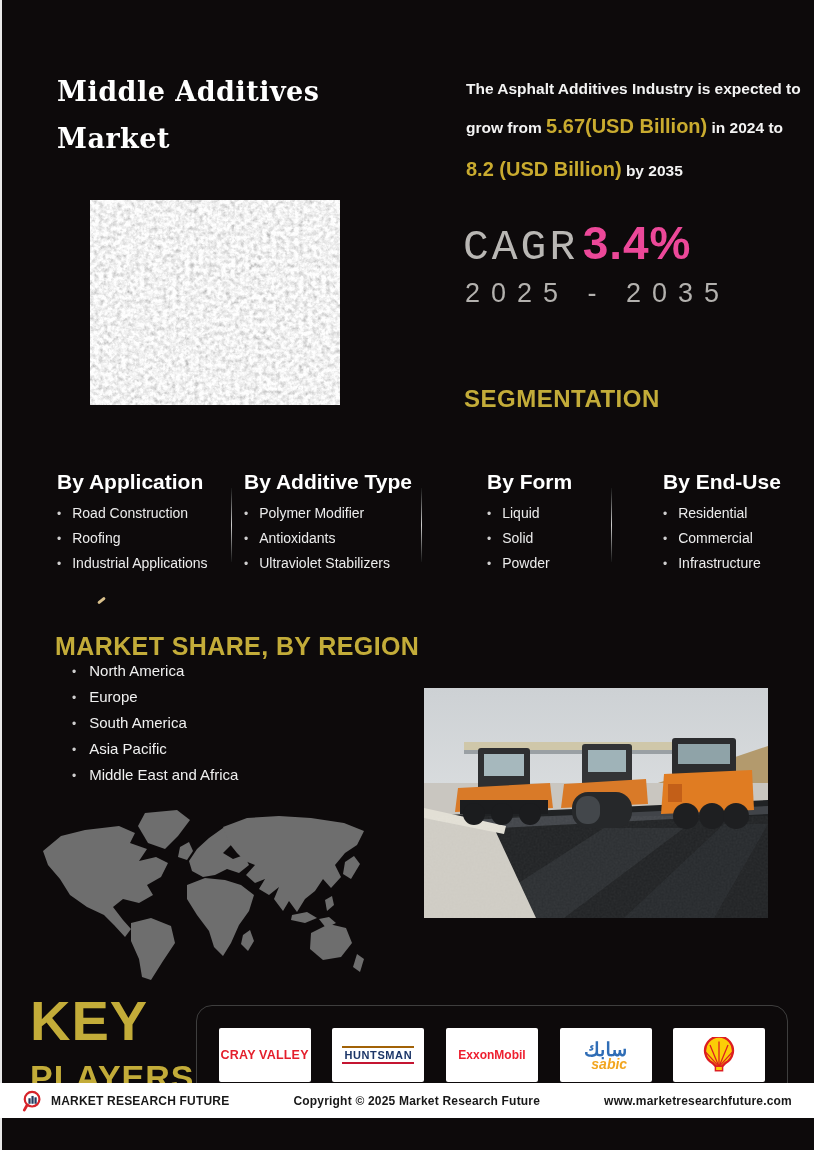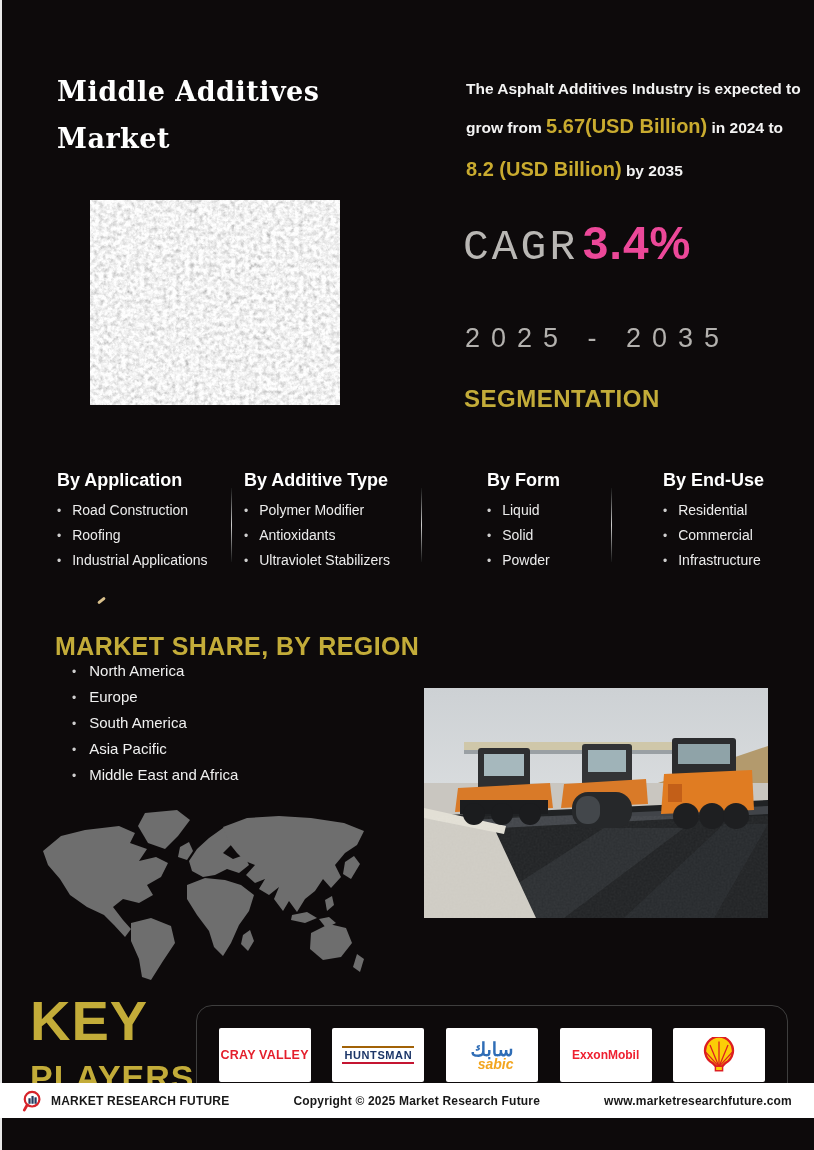--- a/index.html
+++ b/index.html
@@ -25,27 +25,27 @@
   .summary .gold{color:#c9ab2f;font-size:20px;}
 
   
   .asphalt-img{left:90px;top:200px;width:250px;height:205px;}
   .asphalt-img svg{display:block;}
 
   
   .cagr-line{left:463px;top:216px;color:#b9b7b4;white-space:nowrap;}
   .cagr-word{font-family:Liberation Mono, monospace;font-size:43px;letter-spacing:3px;}
   .cagr-val{font-family:"Liberation Sans", sans-serif;font-weight:bold;font-size:46px;letter-spacing:1px;color:#ec4899;}
-  .cagr-period{left:465px;top:278px;font-size:27px;letter-spacing:11px;color:#b3b1ae;margin-top:45px;}
+  .cagr-period{left:465px;top:278px;font-size:27px;letter-spacing:11px;color:#b3b1ae;}
 
   .seg-heading{left:464px;top:365px;font-size:24px;font-weight:bold;color:#c3ac39;letter-spacing:.5px;}
 
   
   .seg-col{top:470px;}
-  .seg-col .seg-title{font-size:18px;font-weight:bold;color:#ffffff;margin:0 0 11px 0;}
+  .seg-col .seg-title{font-size:21px;font-weight:bold;color:#ffffff;margin:0 0 11px 0;}
   .seg-list{list-style:none;margin:0;padding:0;}
   .seg-list li{display:flex;gap:11px;font-size:14px;color:#ececec;margin-bottom:9px;align-items:baseline;}
   .bullet{color:#cfcfcf;font-size:12px;}
   .seg-div{top:488px;width:1px;height:74px;background:linear-gradient(#141414,#cdcdcd,#141414);}
 
   
   .ms-heading{left:55px;top:611px;font-size:25px;font-weight:bold;color:#c3ac39;letter-spacing:.4px;}
   .ms-tick{left:97px;top:599px;width:9px;height:3px;background:#d9c08c;transform:rotate(-38deg);border-radius:2px;}
   .region-list{left:72px;top:662px;list-style:none;margin:0;padding:0;}
   .region-list li{display:flex;gap:13px;font-size:15px;color:#f0f0f0;margin-bottom:9px;align-items:baseline;}
@@ -301,27 +301,27 @@
 <div class="abs kp-line2">PLAYERS</div>
 
 <div class="abs players-box">
   <div class="logo-card">
     <span class="logo-crayvalley">CRAY VALLEY</span>
   </div>
   <div class="logo-card">
     <span class="logo-huntsman">HUNTSMAN</span>
   </div>
   <div class="logo-card">
+    <span class="logo-exxon">ExxonMobil</span>
+  </div>
+  <div class="logo-card">
     <span class="logo-sabic">
       <span class="ar">سابك</span>
       <span class="lat">sabic</span>
     </span>
-  </div>
-  <div class="logo-card">
-    <span class="logo-exxon">ExxonMobil</span>
   </div>
   <div class="logo-card">
     <svg width="36" height="36" viewBox="0 0 40 40">
       <path d="M20,36 L13,29 A15.5,15.5 0 1 1 27,29 Z" fill="#fbce07" stroke="#dd1d21" stroke-width="2.6" stroke-linejoin="round"></path>
       <g stroke="#dd1d21" stroke-width="1.4">
         <line x1="20" y1="33" x2="20" y2="5"></line>
         <line x1="20" y1="33" x2="10" y2="9"></line>
         <line x1="20" y1="33" x2="30" y2="9"></line>
         <line x1="20" y1="33" x2="5.5" y2="17"></line>
         <line x1="20" y1="33" x2="34.5" y2="17"></line>

